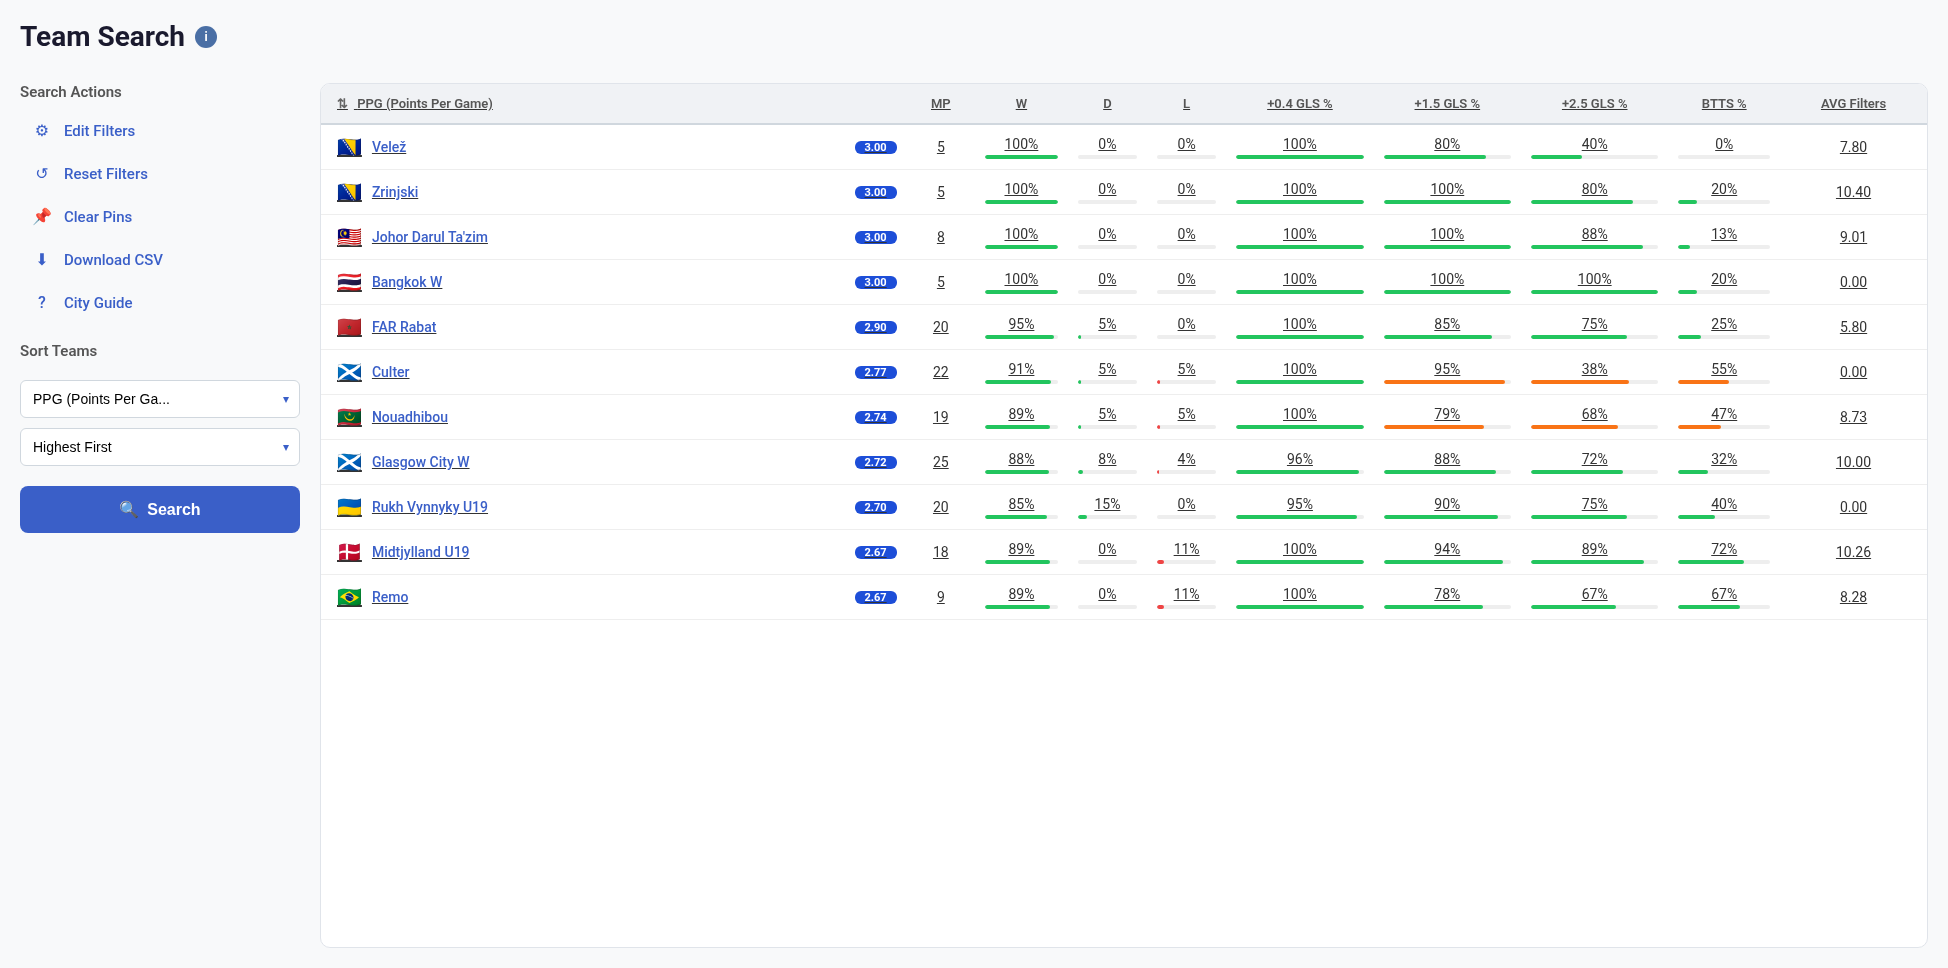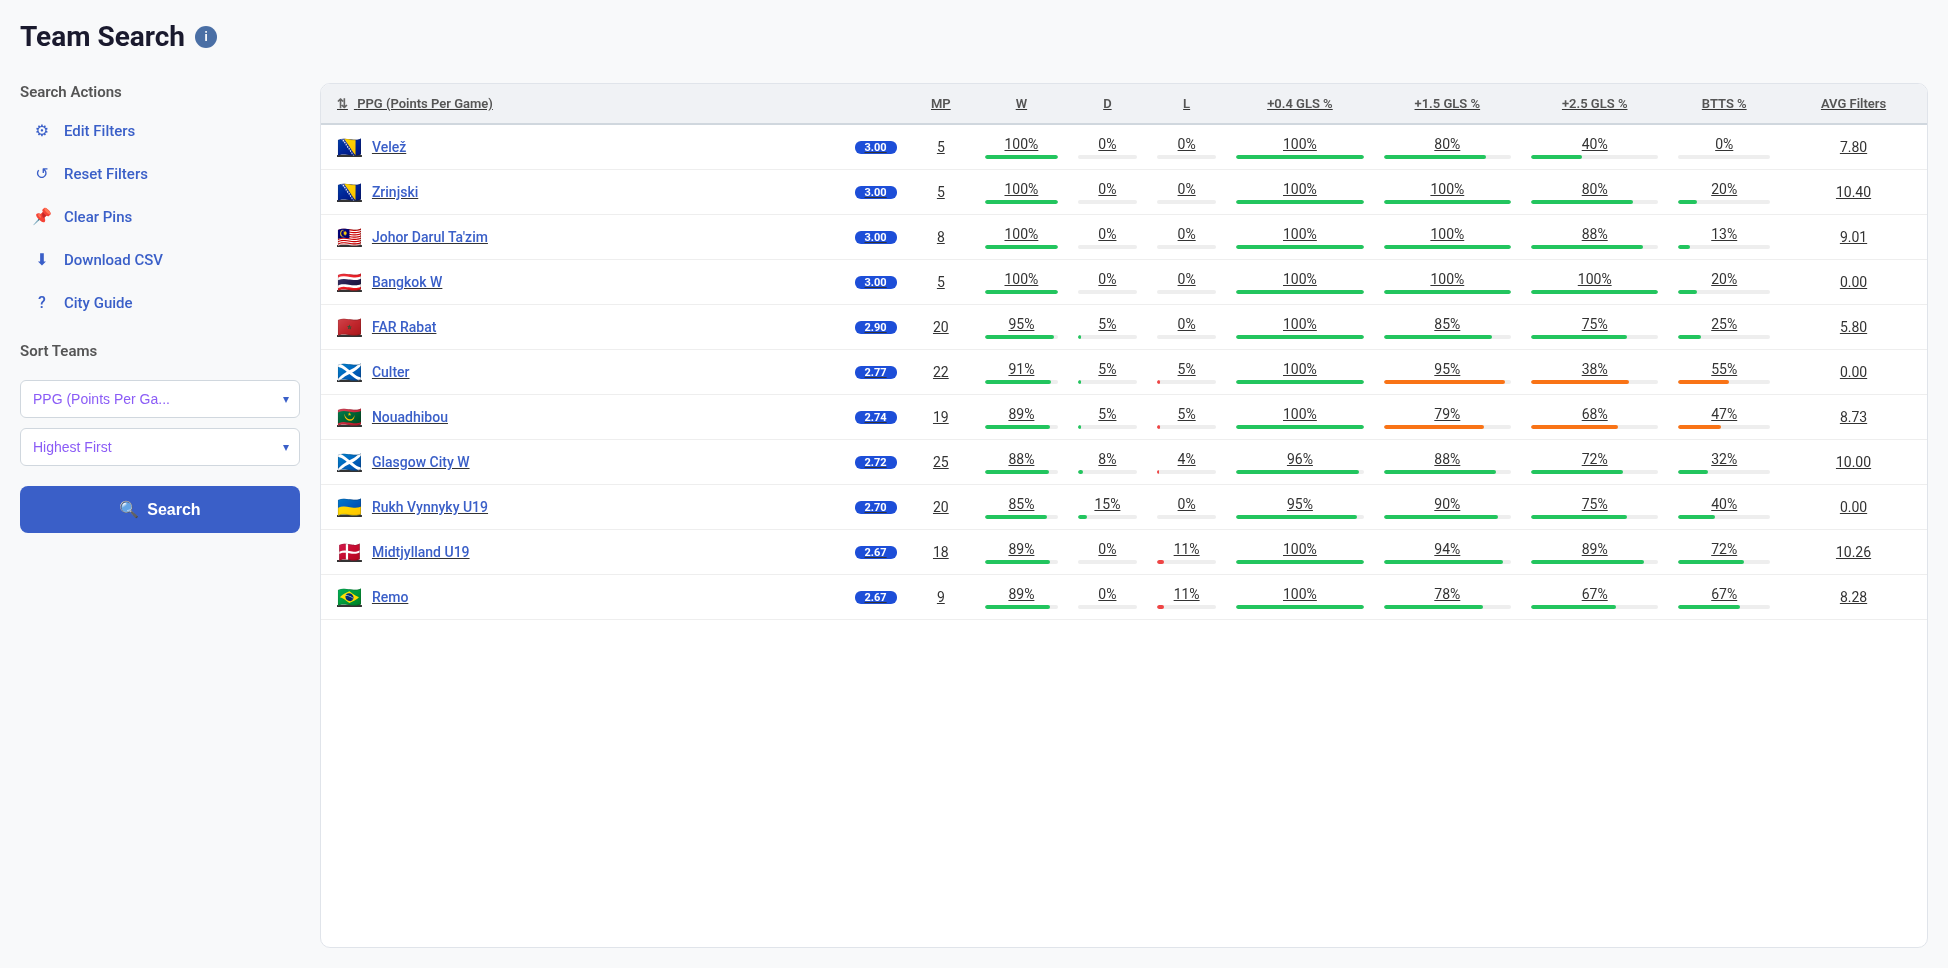--- a/index.html
+++ b/index.html
@@ -8,21 +8,21 @@
     .page-title { font-size: 28px; font-weight: 700; color: #1a1a2e; display: flex; align-items: center; gap: 10px; margin-bottom: 30px; }
     .info-icon { width: 22px; height: 22px; background: #4a6fa5; border-radius: 50%; color: white; font-size: 12px; font-weight: 700; display: flex; align-items: center; justify-content: center; cursor: pointer; }
     .main-content { display: flex; gap: 20px; flex: 1; overflow: hidden; }
     .sidebar { width: 280px; flex-shrink: 0; display: flex; flex-direction: column; gap: 20px; }
     .sidebar-section-title { font-size: 15px; font-weight: 600; color: #555; margin-bottom: 10px; }
     .action-list { display: flex; flex-direction: column; gap: 4px; }
     .action-item { display: flex; align-items: center; gap: 12px; padding: 10px 12px; border-radius: 6px; cursor: pointer; color: #3a5fc8; font-size: 15px; font-weight: 500; transition: background 0.15s; }
     .action-icon { font-size: 16px; width: 20px; text-align: center; }
     .sort-section { display: flex; flex-direction: column; gap: 10px; }
     .select-wrapper { position: relative; background: white; border: 1px solid #d0d7de; border-radius: 6px; }
-    .select-wrapper select { width: 100%; padding: 10px 36px 10px 12px; border: none; background: transparent; appearance: none; font-size: 14px; color: #8b5cf6; font-weight: 500; cursor: pointer; outline: none; }
+    .select-wrapper select { width: 100%; padding: 10px 36px 10px 12px; border: none; background: transparent; appearance: none; font-size: 14px; color: #000000; font-weight: 500; cursor: pointer; outline: none; }
     .select-arrow { position: absolute; right: 10px; top: 50%; transform: translateY(-50%); color: #3a5fc8; pointer-events: none; font-size: 12px; }
     .search-button { background: #3a5fc8; color: white; border: none; border-radius: 8px; padding: 14px 20px; font-size: 16px; font-weight: 600; cursor: pointer; display: flex; align-items: center; justify-content: center; gap: 8px; margin-top: 10px; }
     .table-section { flex: 1; overflow: auto; background: white; border-radius: 10px; border: 1px solid #e0e4ea; }
     table { width: 100%; border-collapse: collapse; text-decoration: underline; }
     thead th { background: #f0f2f5; padding: 12px 10px; text-align: center; font-size: 13px; font-weight: 600; color: #555; border-bottom: 2px solid #d0d7de; white-space: nowrap; position: sticky; top: 0; z-index: 10; }
     thead th:first-child { text-align: left; padding-left: 16px; min-width: 340px; }
     .sort-icon { color: #666; margin-right: 6px; }
     .team-row td { padding: 10px 10px; border-bottom: 1px solid #eee; text-align: center; font-size: 14px; }
     .team-row td:first-child { text-align: left; padding-left: 16px; }
     .team-cell { display: flex; align-items: center; gap: 10px; }

